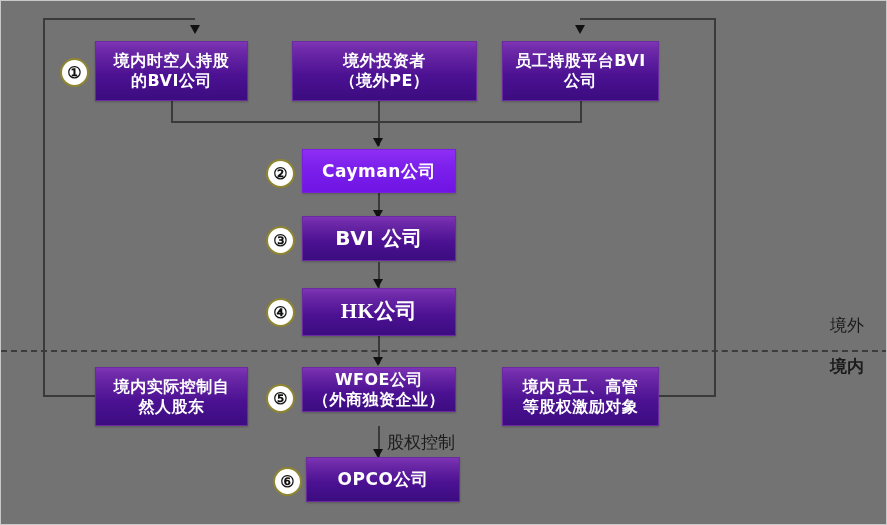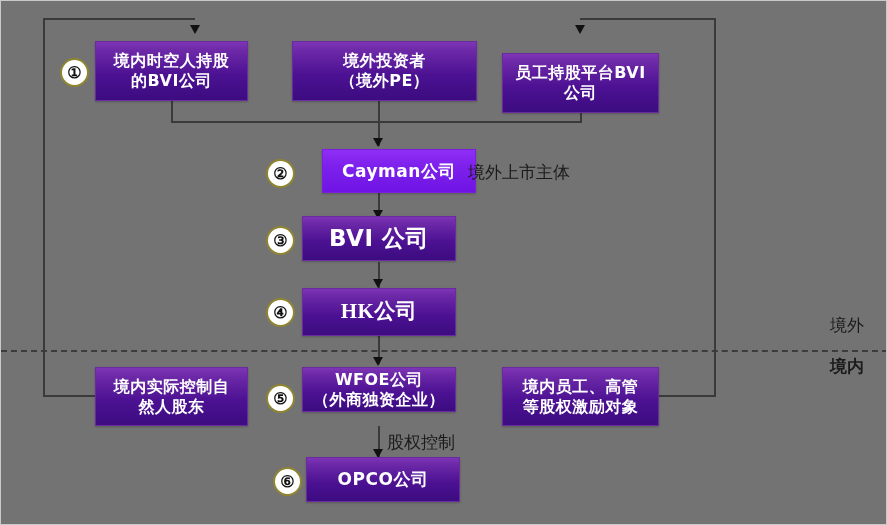--- a/index.html
+++ b/index.html
@@ -32,21 +32,20 @@
     border: 1px solid #6a2aa0;
     background: linear-gradient(to bottom, #7e35b5 0%, #6d29a8 14%, #4b1192 58%, #3c0c80 100%);
     box-shadow: 0 1px 2px rgba(0,0,0,0.22);
     letter-spacing: 0.5px;
     z-index: 4;
   }
   .box span { display: block; white-space: pre-line; }
   .box.bright {
     background: linear-gradient(to bottom, #8f2ef5 0%, #7d20ec 40%, #6f14e4 100%);
     border: 1px solid #7a1fe0;
-    margin-left: 20px;
   }
 
   
   .ln {
     position: absolute;
     background: #3a3a3a;
     z-index: 2;
   }
   .lnh { height: 2px; }
   .lnv { width: 2px; }
@@ -144,30 +143,30 @@
   <div class="box" style="left:94px; top:40px; width:153px; height:60px; font-size:16px;">
     <span>境内时空人持股
 的BVI公司</span>
   </div>
 
   <div class="box" style="left:291px; top:40px; width:185px; height:60px; font-size:16px;">
     <span>境外投资者
 （境外PE）</span>
   </div>
 
-  <div class="box" style="left:501px; top:52px; width:157px; height:60px; font-size:16px;">
+  <div class="box" style="left:501px; top:40px; width:157px; height:60px; font-size:16px;">
     <span>员工持股平台BVI
 公司</span>
   </div>
 
   <div class="box bright" style="left:301px; top:148px; width:154px; height:44px; font-size:17px;">
     <span>Cayman公司</span>
   </div>
 
-  <div class="box" style="left:301px; top:215px; width:154px; height:45px; font-size:23px;text-align:right;">
+  <div class="box" style="left:301px; top:215px; width:154px; height:45px; font-size:20px;text-align:right;">
     <span>BVI 公司</span>
   </div>
 
   <div class="box" style="left:301px; top:287px; width:154px; height:48px; font-size:21px;font-family:Liberation Serif, serif;">
     <span>HK公司</span>
   </div>
 
   <div class="box" style="left:301px; top:366px; width:154px; height:45px; font-size:16px;">
     <span>WFOE公司
 （外商独资企业）</span>
@@ -199,20 +198,19 @@
   <div class="circnum" style="left:265px; top:297px;">
     <span>④</span>
   </div>
   <div class="circnum" style="left:265px; top:383px;">
     <span>⑤</span>
   </div>
   <div class="circnum" style="left:272px; top:466px;">
     <span>⑥</span>
   </div>
 
-  <div class="lbl" style="left:467px; top:160px;">境外上市主体</div>
 
   <div class="lbl" style="left:386px; top:430px;">股权控制</div>
 
   <div class="lbl" style="left:829px; top:313px;">境外</div>
   <div class="lbl" style="left:829px; top:354px;font-weight:bold;">境内</div>
 
 </div>
 
 </body></html>

